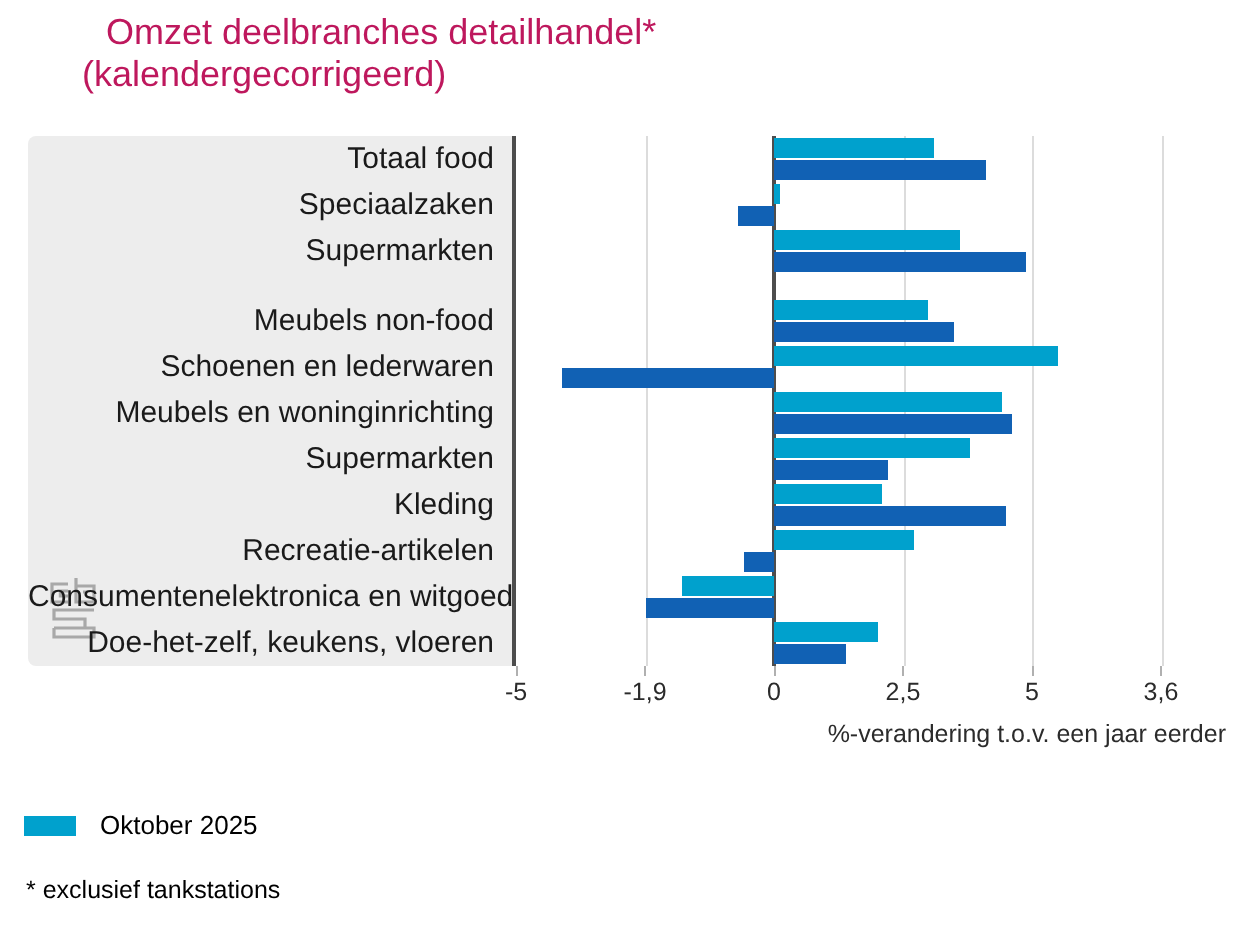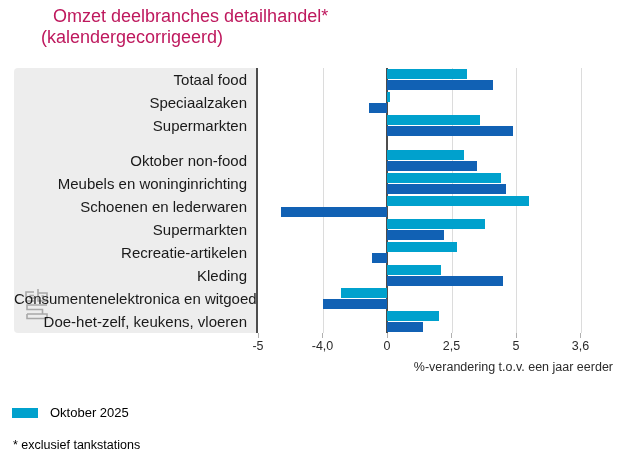--- a/index.html
+++ b/index.html
@@ -86,59 +86,59 @@
         </div>
         <div class="row">
           <div class="label-cell">Supermarkten</div>
           <div class="bars-cell">
             <div class="bar s0" style="background: rgb(0, 161, 205); left: 130px; width: 92.88px;"></div>
             <div class="bar s1" style="background: rgb(17, 97, 180); left: 130px; width: 126.42px;"></div>
           </div>
         </div>
         <div class="row spacer"></div>
         <div class="row">
-          <div class="label-cell">Oktober non-food</div>
+          <div class="label-cell">Meubels non-food</div>
           <div class="bars-cell">
             <div class="bar s0" style="background: rgb(0, 161, 205); left: 130px; width: 77.4px;"></div>
             <div class="bar s1" style="background: rgb(17, 97, 180); left: 130px; width: 90.3px;"></div>
+          </div>
+        </div>
+        <div class="row">
+          <div class="label-cell">Schoenen en lederwaren</div>
+          <div class="bars-cell">
+            <div class="bar s0" style="background: rgb(0, 161, 205); left: 130px; width: 141.9px;"></div>
+            <div class="bar s1" style="background: rgb(17, 97, 180); left: 24.22px; width: 105.78px;"></div>
           </div>
         </div>
         <div class="row">
           <div class="label-cell">Meubels en woninginrichting</div>
           <div class="bars-cell">
             <div class="bar s0" style="background: rgb(0, 161, 205); left: 130px; width: 113.52px;"></div>
             <div class="bar s1" style="background: rgb(17, 97, 180); left: 130px; width: 118.68px;"></div>
           </div>
         </div>
         <div class="row">
-          <div class="label-cell">Schoenen en lederwaren</div>
-          <div class="bars-cell">
-            <div class="bar s0" style="background: rgb(0, 161, 205); left: 130px; width: 141.9px;"></div>
-            <div class="bar s1" style="background: rgb(17, 97, 180); left: 24.22px; width: 105.78px;"></div>
-          </div>
-        </div>
-        <div class="row">
           <div class="label-cell">Supermarkten</div>
           <div class="bars-cell">
             <div class="bar s0" style="background: rgb(0, 161, 205); left: 130px; width: 98.04px;"></div>
             <div class="bar s1" style="background: rgb(17, 97, 180); left: 130px; width: 56.76px;"></div>
           </div>
         </div>
         <div class="row">
+          <div class="label-cell">Kleding</div>
+          <div class="bars-cell">
+            <div class="bar s0" style="background: rgb(0, 161, 205); left: 130px; width: 54.18px;"></div>
+            <div class="bar s1" style="background: rgb(17, 97, 180); left: 130px; width: 116.1px;"></div>
+          </div>
+        </div>
+        <div class="row">
           <div class="label-cell">Recreatie-artikelen</div>
           <div class="bars-cell">
             <div class="bar s0" style="background: rgb(0, 161, 205); left: 130px; width: 69.66px;"></div>
             <div class="bar s1" style="background: rgb(17, 97, 180); left: 114.52px; width: 15.48px;"></div>
-          </div>
-        </div>
-        <div class="row">
-          <div class="label-cell">Kleding</div>
-          <div class="bars-cell">
-            <div class="bar s0" style="background: rgb(0, 161, 205); left: 130px; width: 54.18px;"></div>
-            <div class="bar s1" style="background: rgb(17, 97, 180); left: 130px; width: 116.1px;"></div>
           </div>
         </div>
         <div class="row">
           <div class="label-cell">Consumentenelektronica en witgoed</div>
           <div class="bars-cell">
             <div class="bar s0" style="background: rgb(0, 161, 205); left: 83.56px; width: 46.44px;"></div>
             <div class="bar s1" style="background: rgb(17, 97, 180); left: 65.5px; width: 64.5px;"></div>
           </div>
         </div>
         <div class="row">
@@ -151,21 +151,21 @@
       </div>
     </div>
 
   <div class="ticks">
       <div class="tick" style="left: 244px;">
         <span class="mark"></span>
         <span class="tlabel">-5</span>
       </div>
       <div class="tick" style="left: 308.5px;">
         <span class="mark"></span>
-        <span class="tlabel">-4,0</span>
+        <span class="tlabel">-1,9</span>
       </div>
       <div class="tick" style="left: 373px;">
         <span class="mark"></span>
         <span class="tlabel">0</span>
       </div>
       <div class="tick" style="left: 437.5px;">
         <span class="mark"></span>
         <span class="tlabel">2,5</span>
       </div>
       <div class="tick" style="left: 502px;">

